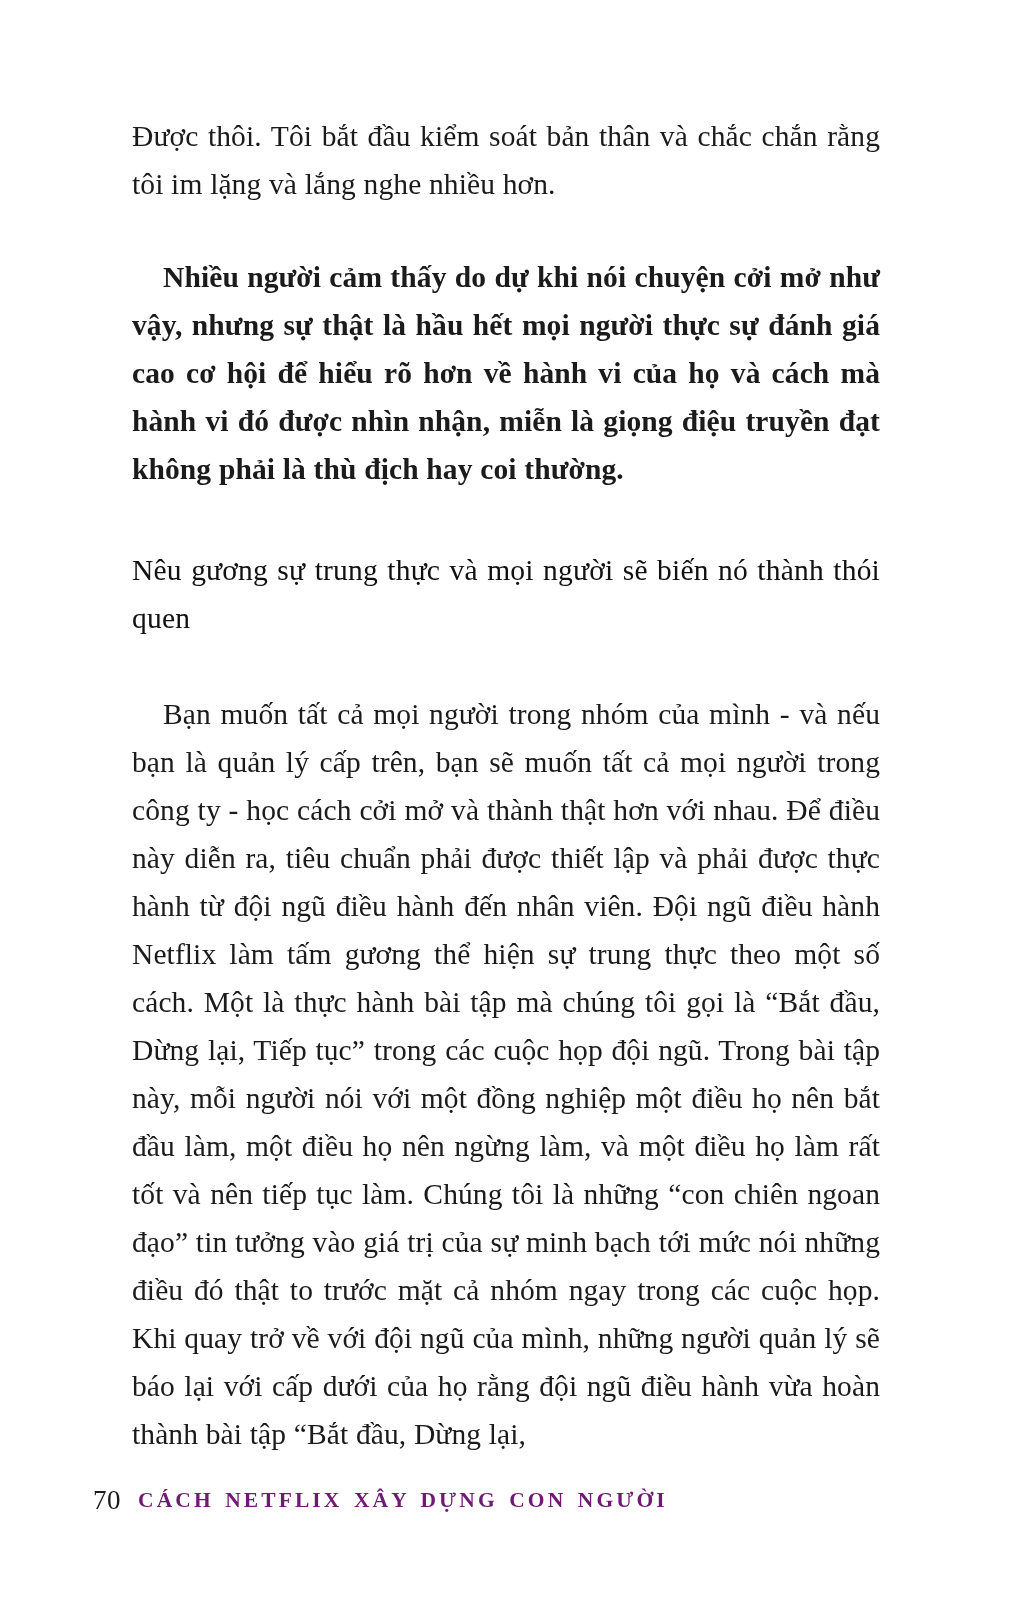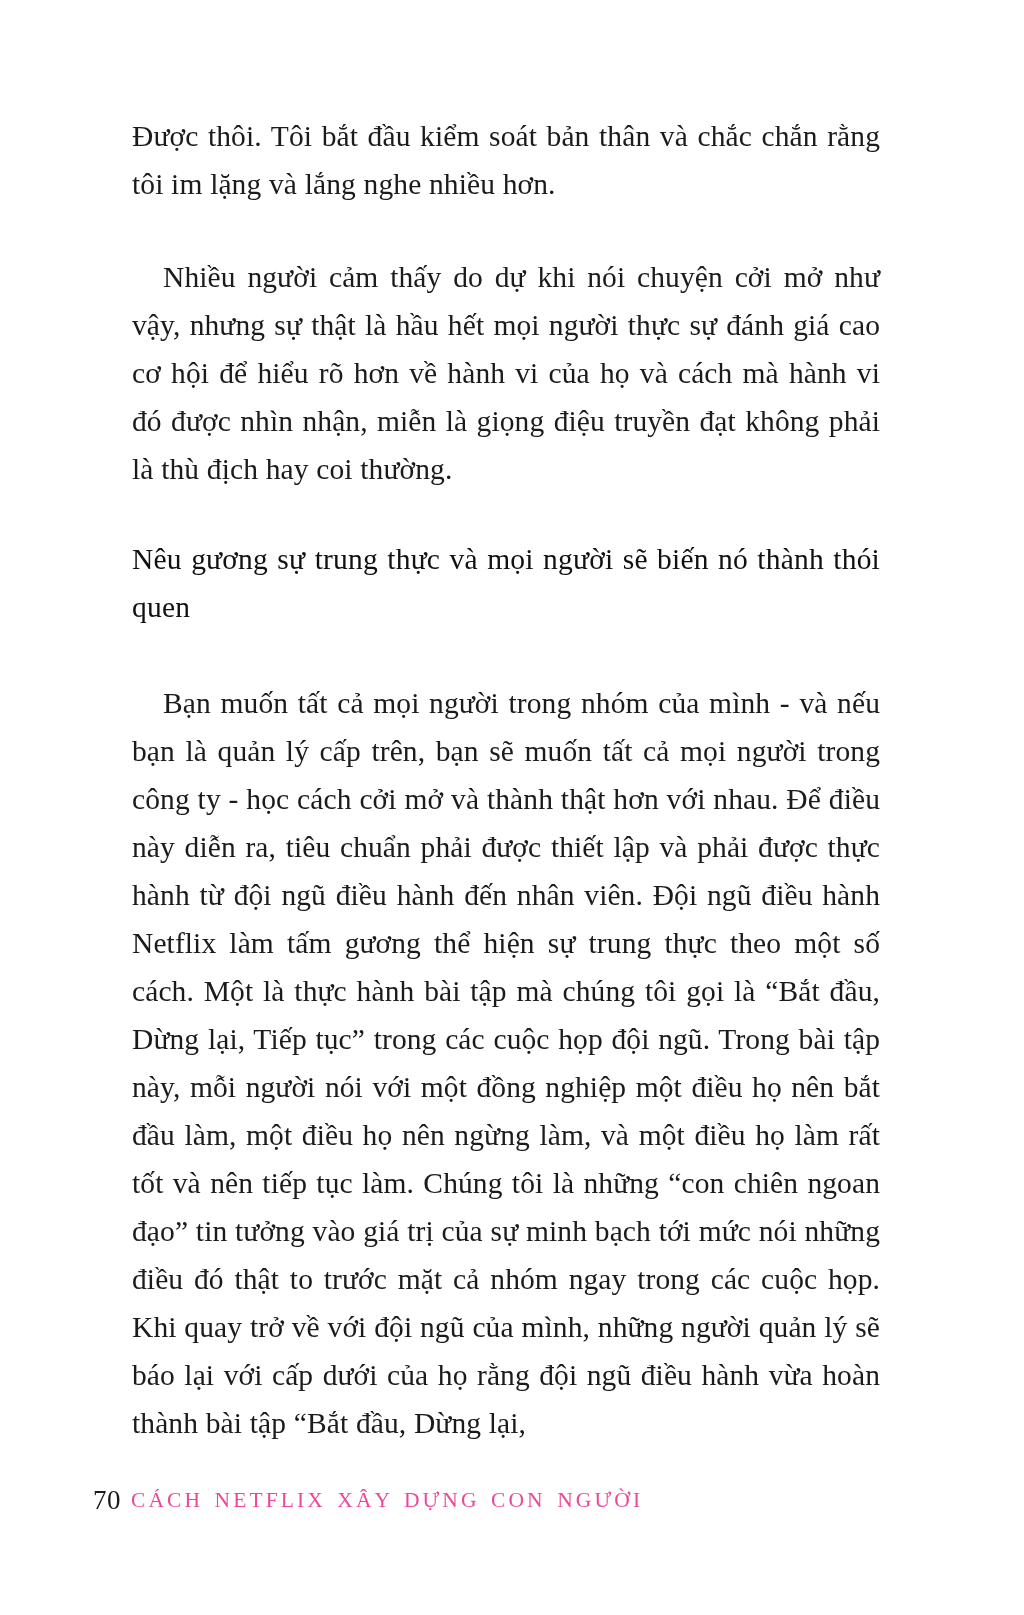--- a/index.html
+++ b/index.html
@@ -67,37 +67,38 @@
     margin-bottom: 48px;
   }
 
   .footer {
     position: absolute;
     left: 78px;
     top: 1484px;
     width: 900px;
     display: flex;
     align-items: center;
-    gap: 10px;
+    gap: 17px;
   }
 
   .page-number {
     font-size: 27px;
     line-height: 32px;
     color: #1b1b1b;
     letter-spacing: 0.5px;
   }
 
   .running-head {
     font-size: 21.5px;
     line-height: 32px;
-    color: #ec4899;
+    color: #701a75;
     letter-spacing: 3.1px;
     word-spacing: 3px;
     text-transform: uppercase;
+    font-weight: bold;
   }
 
   
   p.body-para::after,
   h2.section-heading::after {
     content: "";
     display: inline-block;
     width: 100%;
   }
   p.body-para.no-stretch::after,
@@ -107,21 +108,21 @@
 </style>
 </head>
 <body>
 
 <div class="page">
 
   <div class="text-column">
 
     <p class="body-para gap-after-intro no-stretch">Được thôi. Tôi bắt đầu kiểm soát bản thân và chắc chắn rằng tôi im lặng và lắng nghe nhiều hơn.</p>
 
-    <p class="body-para indent no-stretch" style="margin-bottom:42px;">Nhiều người cảm thấy do dự khi nói chuyện cởi mở như vậy, nhưng sự thật là hầu hết mọi người thực sự đánh giá cao cơ hội để hiểu rõ hơn về hành vi của họ và cách mà hành vi đó được nhìn nhận, miễn là giọng điệu truyền đạt không phải là thù địch hay coi thường.</p>
+    <p class="body-para indent no-stretch" style="margin-bottom:53px;font-weight:bold;">Nhiều người cảm thấy do dự khi nói chuyện cởi mở như vậy, nhưng sự thật là hầu hết mọi người thực sự đánh giá cao cơ hội để hiểu rõ hơn về hành vi của họ và cách mà hành vi đó được nhìn nhận, miễn là giọng điệu truyền đạt không phải là thù địch hay coi thường.</p>
 
     <div class="heading-block">
       <h2 class="section-heading no-stretch">Nêu gương sự trung thực và mọi người sẽ biến nó thành thói quen</h2>
     </div>
 
     <p class="body-para indent no-stretch">Bạn muốn tất cả mọi người trong nhóm của mình - và nếu bạn là quản lý cấp trên, bạn sẽ muốn tất cả mọi người trong công ty - học cách cởi mở và thành thật hơn với nhau. Để điều này diễn ra, tiêu chuẩn phải được thiết lập và phải được thực hành từ đội ngũ điều hành đến nhân viên. Đội ngũ điều hành Netflix làm tấm gương thể hiện sự trung thực theo một số cách. Một là thực hành bài tập mà chúng tôi gọi là “Bắt đầu, Dừng lại, Tiếp tục” trong các cuộc họp đội ngũ. Trong bài tập này, mỗi người nói với một đồng nghiệp một điều họ nên bắt đầu làm, một điều họ nên ngừng làm, và một điều họ làm rất tốt và nên tiếp tục làm. Chúng tôi là những “con chiên ngoan đạo” tin tưởng vào giá trị của sự minh bạch tới mức nói những điều đó thật to trước mặt cả nhóm ngay trong các cuộc họp. Khi quay trở về với đội ngũ của mình, những người quản lý sẽ báo lại với cấp dưới của họ rằng đội ngũ điều hành vừa hoàn thành bài tập “Bắt đầu, Dừng lại,</p>
 
   </div>
 
   <div class="footer">

